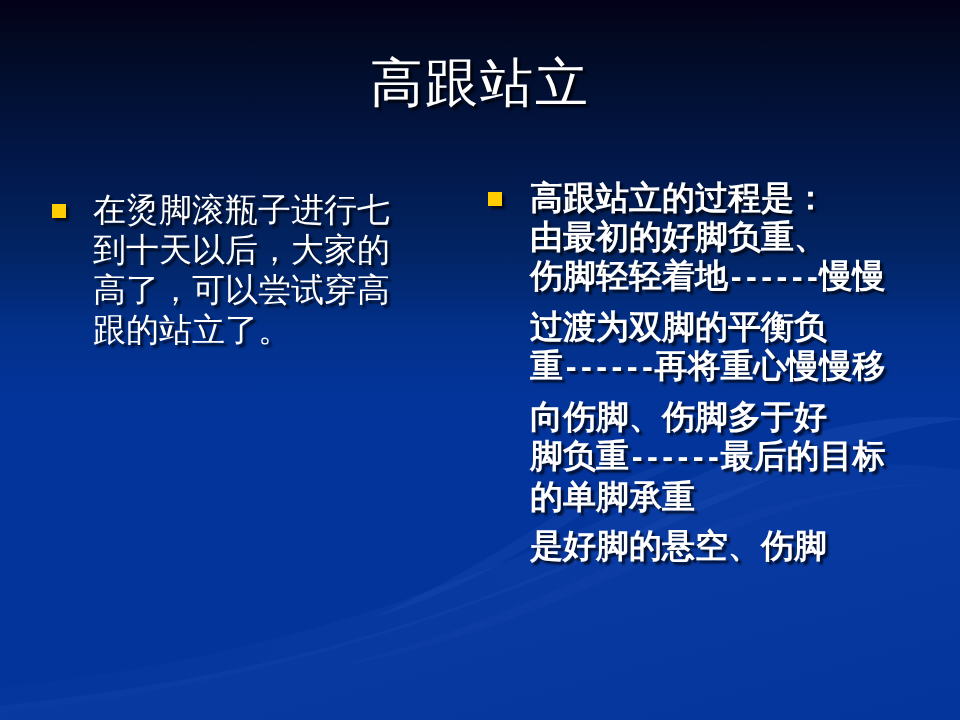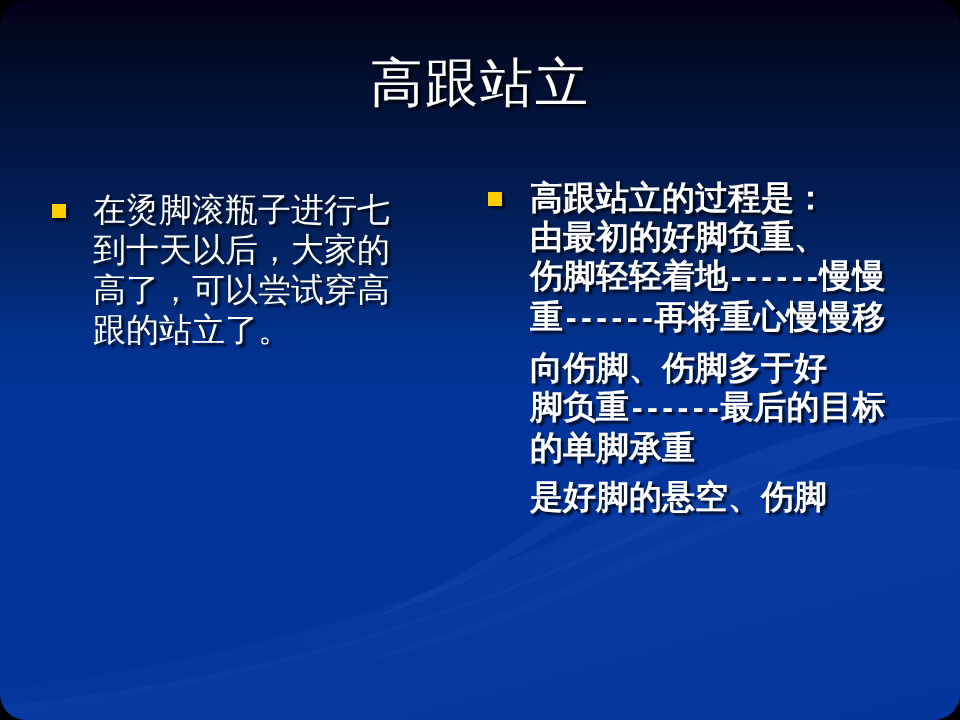--- a/index.html
+++ b/index.html
@@ -18,21 +18,20 @@
     background:
       linear-gradient(to bottom,
         #030018 0px,
         #020a22 40px,
         #021646 150px,
         #022463 250px,
         #02308a 330px,
         #03349a 400px,
         #03349c 470px,
         #03349c 720px);
-    border-radius: 26px;
   }
 
   
   #deco {
     position: absolute;
     left: 0; top: 0;
     width: 960px; height: 720px;
     pointer-events: none;
   }
 
@@ -125,20 +124,21 @@
       <div class="line">跟的站立了。</div>
     </div>
   </div>
 
   <div class="col col-right">
     <div class="bullet"></div>
     <div class="body-text">
       <div class="line">高跟站立的过程是：</div>
       <div class="line">由最初的好脚负重、</div>
       <div class="line"><span>伤脚轻轻着地</span><span class="dash">------</span><span>慢慢</span></div>
+      <div class="line gap">过渡为双脚的平衡负</div>
       <div class="line"><span>重</span><span class="dash">------</span><span>再将重心慢慢移</span></div>
       <div class="line gap">向伤脚、伤脚多于好</div>
       <div class="line"><span>脚负重</span><span class="dash">------</span><span>最后的目标</span></div>
       <div class="line">的单脚承重</div>
       <div class="line gap">是好脚的悬空、伤脚</div>
     </div>
   </div>
 
 </div>
 

